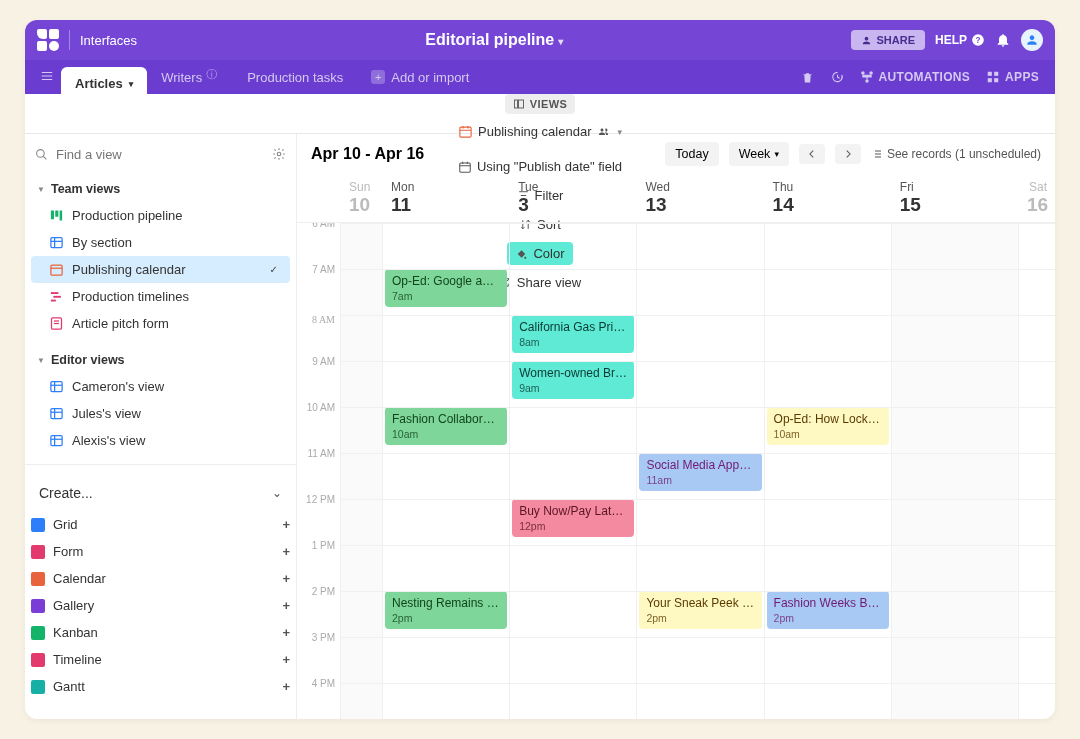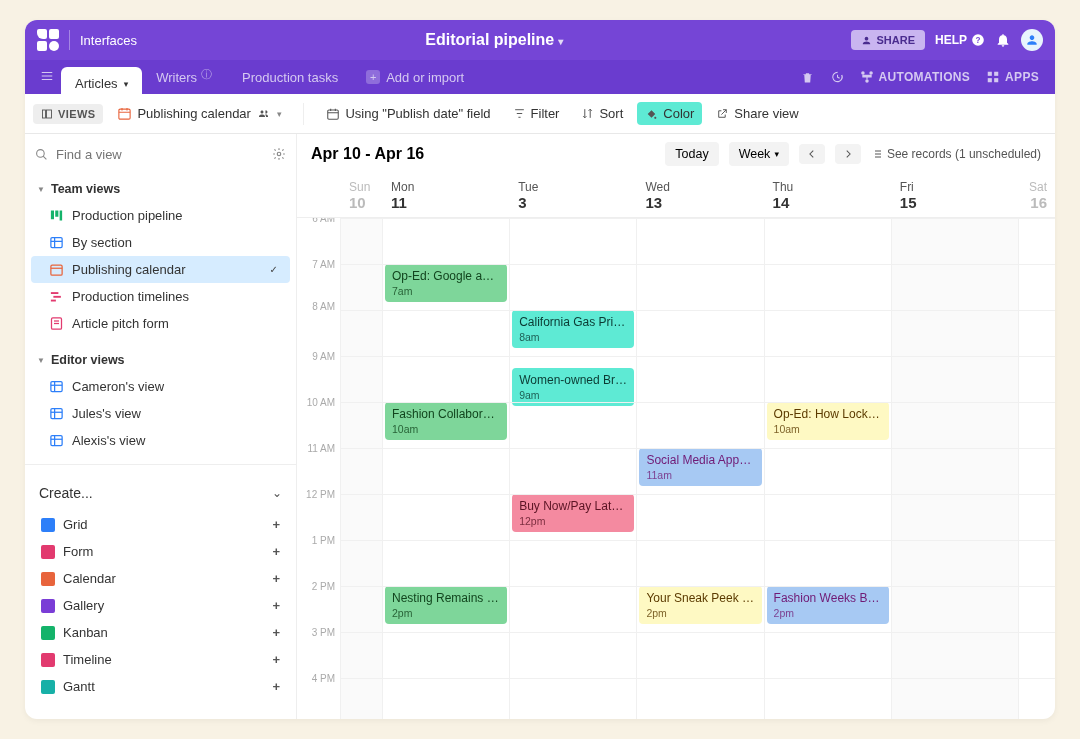--- a/index.html
+++ b/index.html
@@ -60,36 +60,36 @@
     background:#6a3ccf; color:#d5c9f1;
     display:flex; align-items:center;
     height:34px; padding:0 8px; font-size:13px;
   }
   .tabbar .tab {
     padding:6px 14px; cursor:pointer;
     display:flex; align-items:center; gap:6px;
   }
   .tabbar .tab.active {
     background:#fff; color:#333; border-radius:6px 6px 0 0;
-    font-weight:400; height:34px; margin-top:13px;justify-content:center;
+    font-weight:700; height:34px; margin-top:13px;justify-content:center;
   }
   .tabbar .tab .mini-caret{font-size:9px}
   .tabbar .tab .info{font-size:11px; opacity:.7; position:relative; top:-3px; left:-2px}
   .tabbar .addimport { display:flex; align-items:center; gap:6px; margin-left:14px; font-size:13px; cursor:pointer; }
   .tabbar .addimport .plus{background:rgba(255,255,255,.25);width:14px;height:14px;border-radius:3px;font-size:11px;line-height:14px;text-align:center}
   .tabbar .spacer{flex:1}
   .tabbar .right-icons{display:flex;align-items:center;gap:16px;font-size:12px;font-weight:600;padding-right:8px;letter-spacing:.3px}
   .tabbar .right-icons svg{fill:#d5c9f1}
 
   
   .toolbar {
     height:40px; background:#fff;
     border-bottom:1px solid #e8e8e8;
     display:flex; align-items:center;
-    padding:0 8px; gap:6px; font-size:13px; color:#333;
+    padding:0 8px; gap:6px; font-size:13px; color:#333;flex-direction:column;
   }
   .toolbar .btn {
     display:flex; align-items:center; gap:5px;
     padding:4px 8px; border-radius:4px; cursor:pointer;
   }
   .toolbar .views-btn { background:#eee; font-size:11px; font-weight:700; letter-spacing:.4px; color:#555 }
   .toolbar .vname { font-weight:500; }
   .toolbar .sep { width:1px; height:22px; background:#eee; margin:0 8px; }
   .toolbar .color-btn { background:#5eead4; }
   .toolbar svg{stroke:#555;fill:none;stroke-width:1.8}
@@ -122,21 +122,21 @@
     display:flex; align-items:center; gap:8px;
     padding:6px 12px 6px 24px; cursor:pointer;
   }
   .sidebar .view-item.active { background:#d6ecff; border-radius:4px; margin:0 6px; padding-left:18px; }
   .sidebar .view-item .check{margin-left:auto;font-size:10px;color:#444}
   .sidebar .hr { border:none; border-top:1px solid #eee; margin:10px 0; }
   .sidebar .create-head { padding:10px 14px; font-size:14px; display:flex; align-items:center; }
   .sidebar .create-head .chev{margin-left:auto;font-size:12px;color:#555}
   .sidebar .create-item {
     display:flex; align-items:center; gap:8px;
-    padding:6px 16px; cursor:pointer;
+    padding:6px 6px; cursor:pointer;
   }
   .sidebar .create-item .plus{margin-left:auto;color:#555;font-weight:600}
 
   .mini-icon{width:14px;height:14px;display:inline-block;border-radius:2px}
 
   
   .calendar { flex:1; display:flex; flex-direction:column; overflow:hidden; }
   .cal-header {
     height:40px; display:flex; align-items:center;
     padding:0 14px; gap:10px; font-size:13px;
@@ -150,21 +150,21 @@
   .cal-header .seerec{font-size:12px;color:#555;cursor:pointer;display:flex;gap:4px;align-items:center}
 
   .cal-days {
     display:grid;
     grid-template-columns:44px 42px repeat(5,1fr) 36px;
     border-bottom:1px solid #eee;
     font-size:12px;
   }
   .cal-days .dhead{padding:6px 8px}
   .cal-days .dhead .dow{color:#555}
-  .cal-days .dhead .dnum{font-size:15px;font-weight:600;color:#333}
+  .cal-days .dhead .dnum{font-size:19px;font-weight:600;color:#333}
   .cal-days .dhead.dim .dow,.cal-days .dhead.dim .dnum{color:#bbb}
   .cal-days .dhead.right{text-align:right}
 
   .cal-body {
     flex:1; position:relative; overflow:hidden;
     display:grid;
     grid-template-columns:44px 42px repeat(5,1fr) 36px;
   }
   .cal-body .gutter{border-right:1px solid #f0f0f0;position:relative}
   .cal-body .gutter.dim{background:#fafafa}
@@ -526,40 +526,40 @@
             </div><div class="dhead dim right">
               <div class="dow">Sat</div>
               <div class="dnum">16</div>
             </div></div>
       </div>
 
       <div class="cal-body">
         <div class="gutter" id="time-gutter">
             <div class="hour-label" style="top: 0px;">6 AM</div>
             <div class="hour-label" style="top: 46px;">7 AM</div>
-            <div class="hour-label" style="top: 88px;">8 AM</div>
+            <div class="hour-label" style="top: 96px; font-family: Liberation Serif, serif;">8 AM</div>
             <div class="hour-label" style="top: 138px;">9 AM</div>
             <div class="hour-label" style="top: 184px;">10 AM</div>
             <div class="hour-label" style="top: 230px;">11 AM</div>
             <div class="hour-label" style="top: 276px;">12 PM</div>
             <div class="hour-label" style="top: 322px;">1 PM</div>
             <div class="hour-label" style="top: 368px;">2 PM</div>
             <div class="hour-label" style="top: 414px;">3 PM</div>
             <div class="hour-label" style="top: 460px;">4 PM</div>
             <div class="hour-label" style="top: 506px;">5 PM</div>
           </div>
         <div class="gutter dim col" id="col-sun"></div>
         <div class="col" id="col-mon">
             <div class="event c-green" style="top: 46px; height: 38px;"><span>Op-Ed: Google and...</span><span class="etime">7am</span></div>
             <div class="event c-green" style="top: 184px; height: 38px;"><span>Fashion Collaborati...</span><span class="etime">10am</span></div>
             <div class="event c-green" style="top: 368px; height: 38px;"><span>Nesting Remains Pr...</span><span class="etime">2pm</span></div>
           </div>
         <div class="col" id="col-tue">
             <div class="event c-teal" style="top: 92px; height: 38px;"><span>California Gas Pric...</span><span class="etime">8am</span></div>
-            <div class="event c-teal" style="top: 150px; height: 38px;"><span>Women-owned Bra...</span><span class="etime">9am</span></div>
+            <div class="event c-teal" style="top: 138px; height: 38px;"><span>Women-owned Bra...</span><span class="etime">9am</span></div>
             <div class="event c-pink" style="top: 276px; height: 38px;"><span>Buy Now/Pay Later ...</span><span class="etime">12pm</span></div>
           </div>
         <div class="col" id="col-wed">
             <div class="event c-blue" style="top: 230px; height: 38px;"><span>Social Media Apps ...</span><span class="etime">11am</span></div>
             <div class="event c-yellow" style="top: 368px; height: 38px;"><span>Your Sneak Peek at...</span><span class="etime">2pm</span></div>
           </div>
         <div class="col" id="col-thu">
             <div class="event c-yellow" style="top: 184px; height: 38px;"><span>Op-Ed: How Lockd...</span><span class="etime">10am</span></div>
             <div class="event c-blue" style="top: 368px; height: 38px;"><span>Fashion Weeks Bal...</span><span class="etime">2pm</span></div>
           </div>

